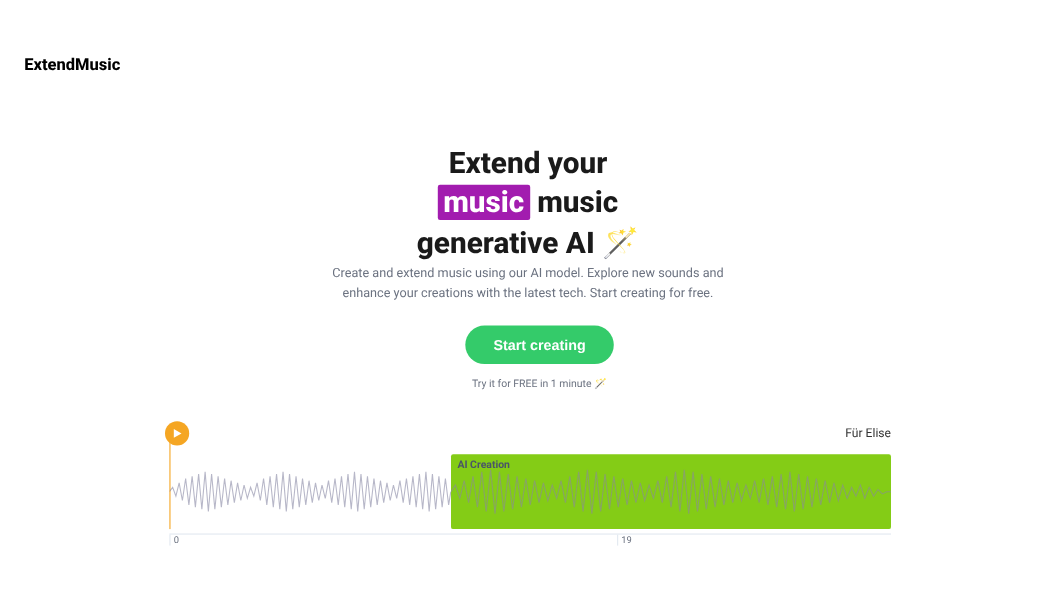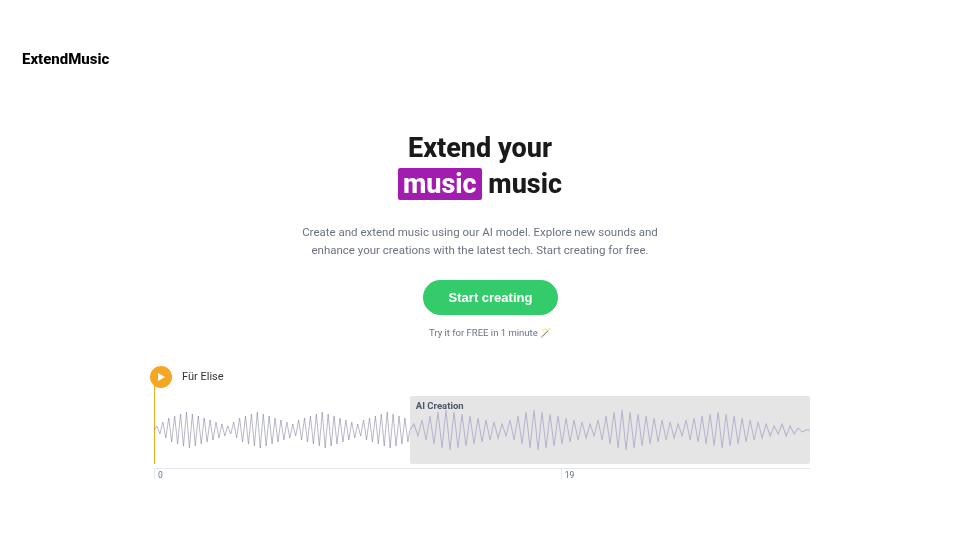--- a/index.html
+++ b/index.html
@@ -2,49 +2,50 @@
 <html><head>
   <meta charset="utf-8">
   <style>
     * { margin: 0; padding: 0; box-sizing: border-box; }
     body { font-family: -apple-system, BlinkMacSystemFont, 'Segoe UI', Roboto, sans-serif; width: 960px; height: 540px; overflow: hidden; background: #fff; }
     .header { padding: 14px 22px; margin-top: 36px; }
     .logo { font-weight: 800; font-size: 15px; color: #000; }
     .hero { text-align: center; padding: 48px 0 0 0; }
     .hero-title { font-size: 27px; font-weight: 800; line-height: 1.35; color: #1a1a1a; max-width: 400px; margin: 0 auto; }
     .highlight { background: #a21caf; color: #fff; padding: 0 5px; border-radius: 2px; }
-    .hero-sub { font-size: 11.5px; color: #6b7280; max-width: 360px; margin: 21px auto 0; line-height: 1.55; }
+    .hero-sub { font-size: 11.5px; color: #6b7280; max-width: 360px; margin: 1px auto 0; line-height: 1.55; }
     .cta-wrap { margin-top: 20px; margin-left: 21px; }
     .cta-btn { display: inline-block; background: #34cb6a; color: #fff; font-weight: 700; font-size: 13px; padding: 10px 26px; border-radius: 24px; border: none; cursor: pointer; }
     .cta-note { font-size: 9.5px; color: #6b7280; margin-top: 12px; }
     .track { padding: 28px 150px 0 150px; position: relative; }
-    .track-head { display: flex; align-items: center; gap: 10px; margin-bottom: 8px; }
+    .track-head { display: flex; align-items: center; gap: 10px; margin-bottom: 8px; justify-content: space-between; }
     .play-btn { width: 22px; height: 22px; background: #f5a623; border-radius: 50%; display: flex; align-items: center; justify-content: center; cursor: pointer; }
     .play-btn svg { width: 10px; height: 10px; }
     .track-title { font-size: 11px; color: #333; }
     .wave-area { position: relative; height: 68px; margin-left: 4px; display: flex; }
     .marker { position: absolute; top: -22px; bottom: 0; left: 0; width: 1px; background: #f5a623; }
     .wave-orig { width: 39%; height: 100%; position: relative; overflow: hidden; }
-    .wave-ext { width: 61%; height: 100%; background: #e5e5e5; border-radius: 2px; position: relative; overflow: hidden; text-decoration: underline; }
+    .wave-ext { width: 61%; height: 100%; background: #84cc16; border-radius: 2px; position: relative; overflow: hidden; text-decoration: underline; }
     .ai-label { position: absolute; top: 4px; left: 6px; font-size: 9.5px; font-weight: 700; color: #4a5568; z-index: 2; }
     .wave-svg { position: absolute; top: 0; left: 0; width: 100%; height: 100%; }
     .axis { margin-left: 4px; margin-top: 4px; border-top: 1px solid #e2e8f0; position: relative; height: 14px; }
     .tick { position: absolute; top: 0; font-size: 8.5px; color: #6b7280; border-left: 1px solid #e2e8f0; padding-left: 3px; height: 10px; padding-top: 1px; }
   </style>
 </head>
 <body>
 
 <div class="header">
   <div class="logo">ExtendMusic</div>
 </div>
 
 <div class="hero">
   <h1 class="hero-title">
     <span>Extend your</span><br>
     <span class="highlight">music</span><span> music</span><br>
+    <span>generative AI 🪄</span>
   </h1>
   <p class="hero-sub">Create and extend music using our AI model. Explore new sounds and enhance your creations with the latest tech. Start creating for free.</p>
   <div class="cta-wrap">
     <button class="cta-btn">Start creating</button>
     <div class="cta-note">Try it for FREE in 1 minute 🪄</div>
   </div>
 </div>
 
 <div class="track">
   <div class="track-head">

